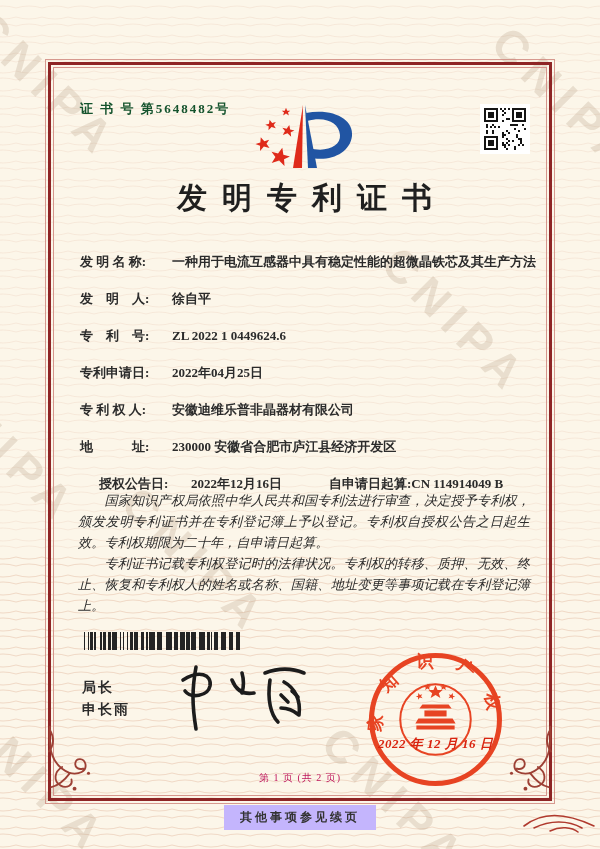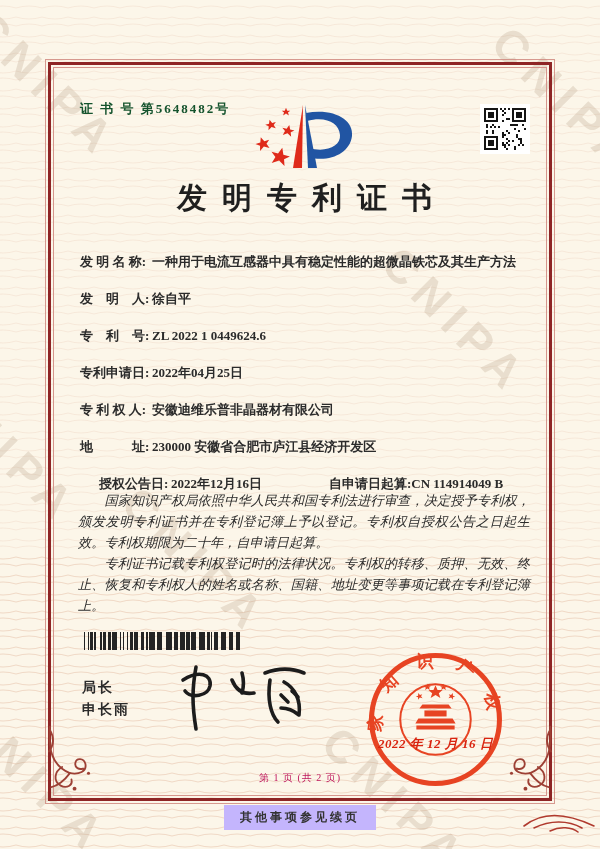--- a/index.html
+++ b/index.html
@@ -13,21 +13,21 @@
          border:3px solid #8e2525;outline:1px solid rgba(205,130,120,0.8);outline-offset:2px;}
   .frame-inner{position:absolute;inset:2px;border:1px solid #d6958c;}
   .cert-no{position:absolute;left:80px;top:100px;z-index:2;font-size:13px;font-weight:bold;
            letter-spacing:2px;color:#14532d;}
   .logo{position:absolute;left:242px;top:100px;z-index:2;}
   .qr-box{position:absolute;left:480px;top:104px;width:50px;height:50px;background:#fff;z-index:2;
           display:flex;align-items:center;justify-content:center;}
   .title{position:absolute;left:0;right:0;top:178px;z-index:2;text-align:center;font-size:30px;
          font-weight:bold;letter-spacing:15px;padding-left:24px;color:#1f1f1f;}
   .fields{position:absolute;left:80px;top:252px;width:465px;z-index:2;font-size:13px;font-weight:bold;}
-  .frow{display:flex;line-height:20px;margin-bottom:17px;}
+  .frow{display:flex;line-height:20px;margin-bottom:17px;gap:20px;}
   .flabel{flex:0 0 72px;white-space:nowrap;}
   .fvalue{flex:1;}
   .grant{position:relative;height:20px;margin-left:19px;}
   .g2{position:absolute;left:230px;top:0;display:flex;}
   .bodytext{position:absolute;left:78px;top:490px;width:452px;z-index:2;font-size:13.2px;
             line-height:21px;font-style:italic;}
   .bodytext p{margin:0;text-indent:2em;text-align:justify;}
   .barcode{position:absolute;left:84px;top:632px;z-index:2;}
   .director{position:absolute;left:82px;z-index:2;font-size:14px;font-weight:bold;letter-spacing:2px;text-align:center;}
   .sig{position:absolute;left:165px;top:653px;z-index:3;}

